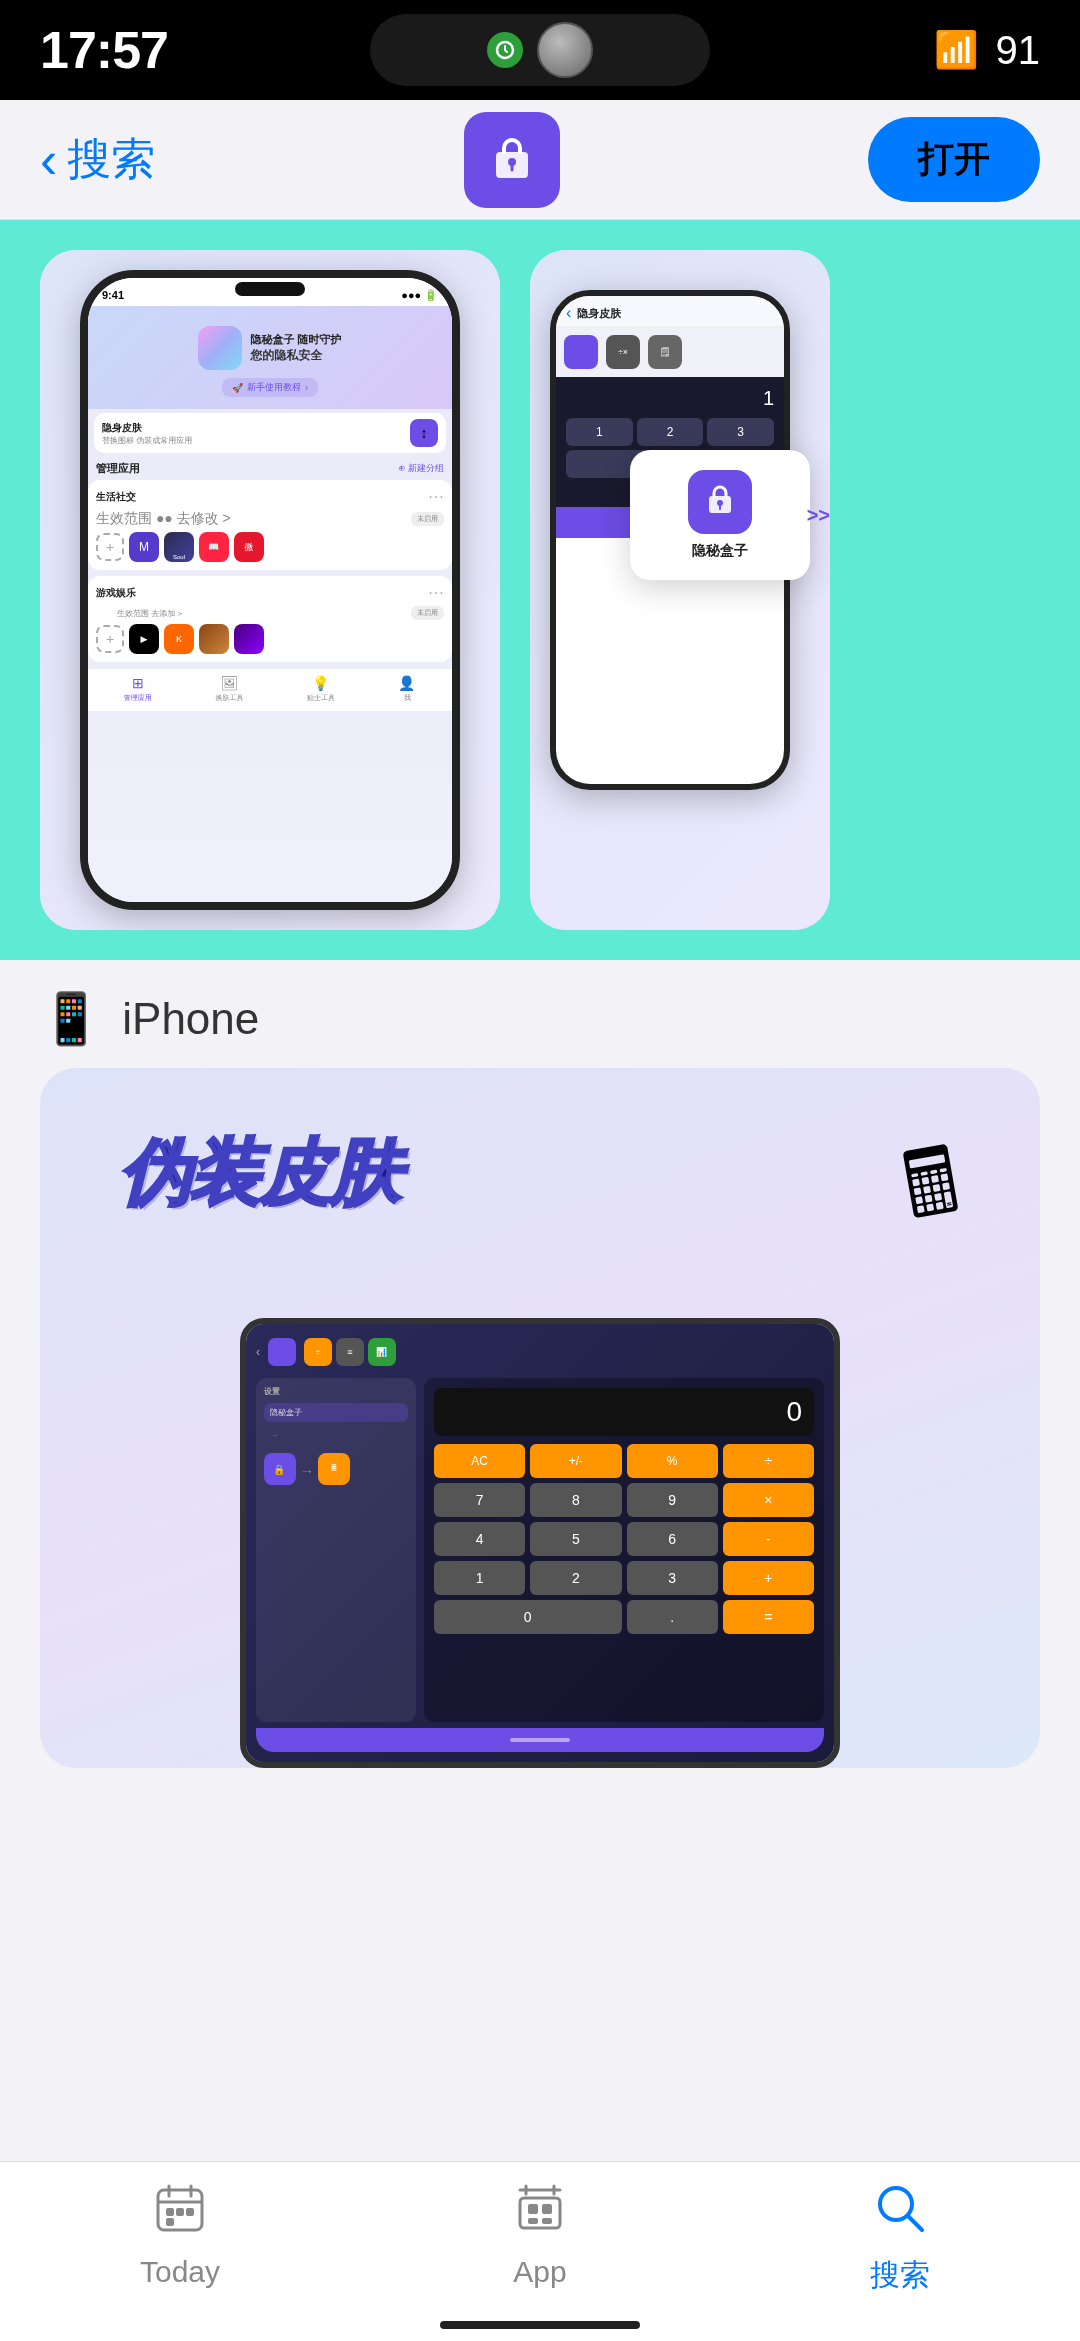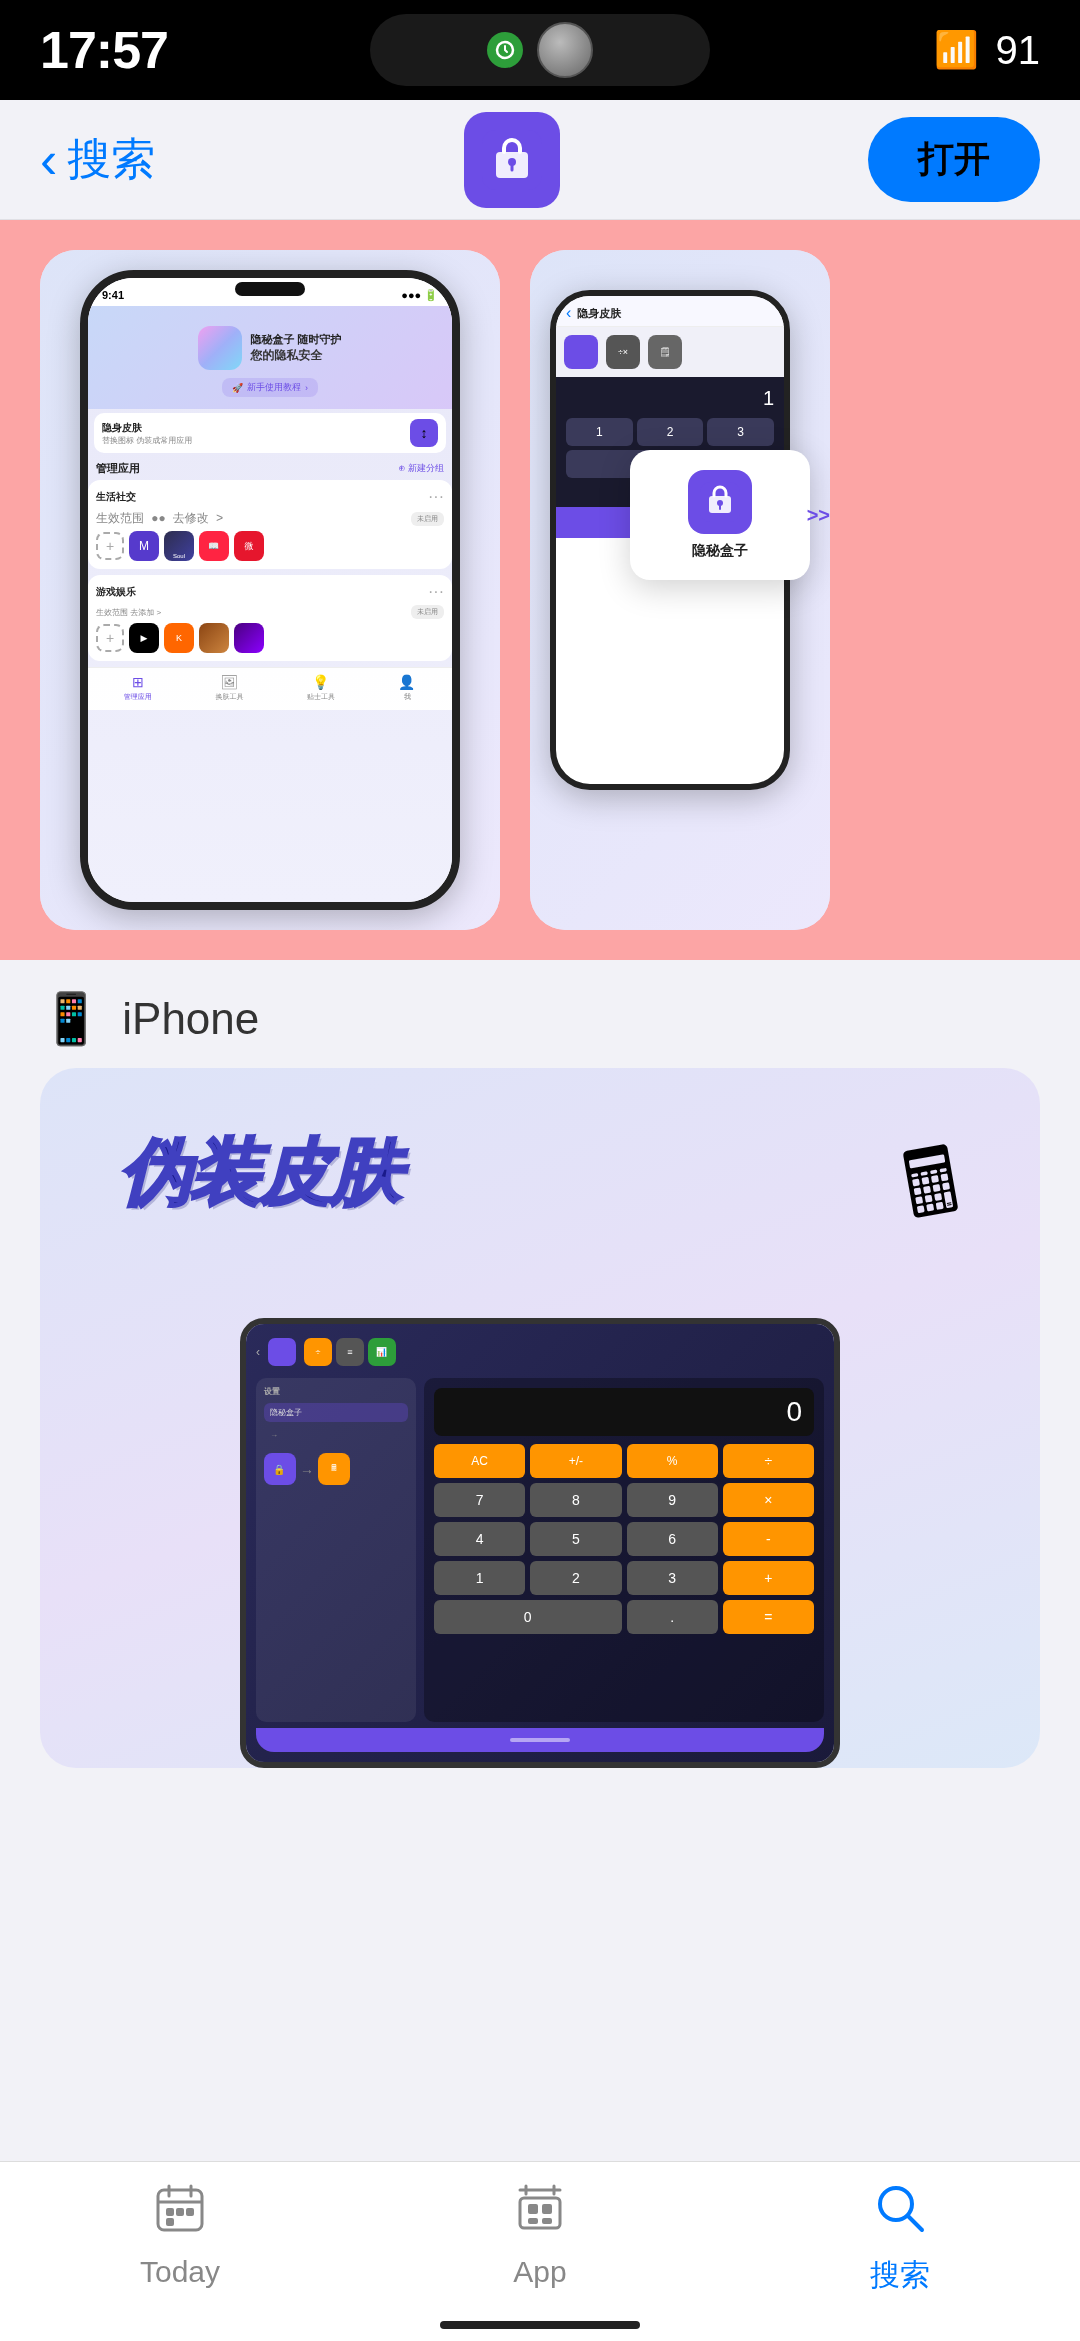--- a/index.html
+++ b/index.html
@@ -100,21 +100,21 @@
       font-size: 36px;
       font-weight: 600;
       padding: 18px 50px;
       border-radius: 50px;
       border: none;
       cursor: pointer;
     }
 
     
     .screenshots-area {
-      background: #fca5a5;
+      background: #5eead4;
       padding: 30px 0;
       overflow: hidden;
     }
     .screenshots-row {
       display: flex;
       gap: 30px;
       padding: 0 40px;
       overflow-x: visible;
     }
 
@@ -446,21 +446,21 @@
             <span style="font-size:11px;font-weight:700;color:#222;">管理应用</span>
             <span style="font-size:9px;color:#6c4de6;">⊕ 新建分组</span>
           </div>
 
           <div class="phone-app-group">
             <div class="phone-section-header">
               <span style="font-size:10px;font-weight:700;color:#222;">生活社交</span>
               <span style="font-size:16px;color:#aaa;">···</span>
             </div>
             <div style="display:flex;justify-content:space-between;align-items:center;margin-bottom:4px;">
-              <span style="font-size:12px;color:#888;font-family:Liberation Mono, monospace;">生效范围 ●● 去修改 &gt;</span>
+              <span style="font-size:14px;color:#888;">生效范围 ●● 去修改 &gt;</span>
               <span style="font-size:7px;background:#eee;padding:2px 6px;border-radius:6px;color:#888;">未启用</span>
             </div>
             <div class="phone-apps-row">
               <div class="phone-add-btn">+</div>
               <div class="phone-app-icon app-mastodon" style="border-radius:8px;display:flex;align-items:center;justify-content:center;">
                 <span style="color:#fff;font-size:12px;">M</span>
               </div>
               <div class="phone-app-icon app-soul" style="border-radius:8px;display:flex;flex-direction:column;align-items:center;justify-content:center;">
                 <span style="color:#fff;font-size:9px;font-weight:700;"></span>
               </div>
@@ -472,21 +472,21 @@
               </div>
             </div>
           </div>
 
           <div class="phone-app-group">
             <div class="phone-section-header">
               <span style="font-size:10px;font-weight:700;color:#222;">游戏娱乐</span>
               <span style="font-size:16px;color:#aaa;">···</span>
             </div>
             <div style="display:flex;justify-content:space-between;align-items:center;margin-bottom:4px;">
-              <span style="font-size:8px;color:#888;">生效范围 去添加 &gt;</span>
+              <span style="font-size:8px;color:#888;margin-left:21px;">生效范围 去添加 &gt;</span>
               <span style="font-size:7px;background:#eee;padding:2px 6px;border-radius:6px;color:#888;">未启用</span>
             </div>
             <div class="phone-apps-row">
               <div class="phone-add-btn">+</div>
               <div class="phone-app-icon app-tiktok" style="border-radius:8px;display:flex;align-items:center;justify-content:center;">
                 <span style="color:#fff;font-size:9px;">▶</span>
               </div>
               <div class="phone-app-icon app-kuaishou" style="border-radius:8px;display:flex;align-items:center;justify-content:center;">
                 <span style="color:#fff;font-size:9px;">K</span>
               </div>

